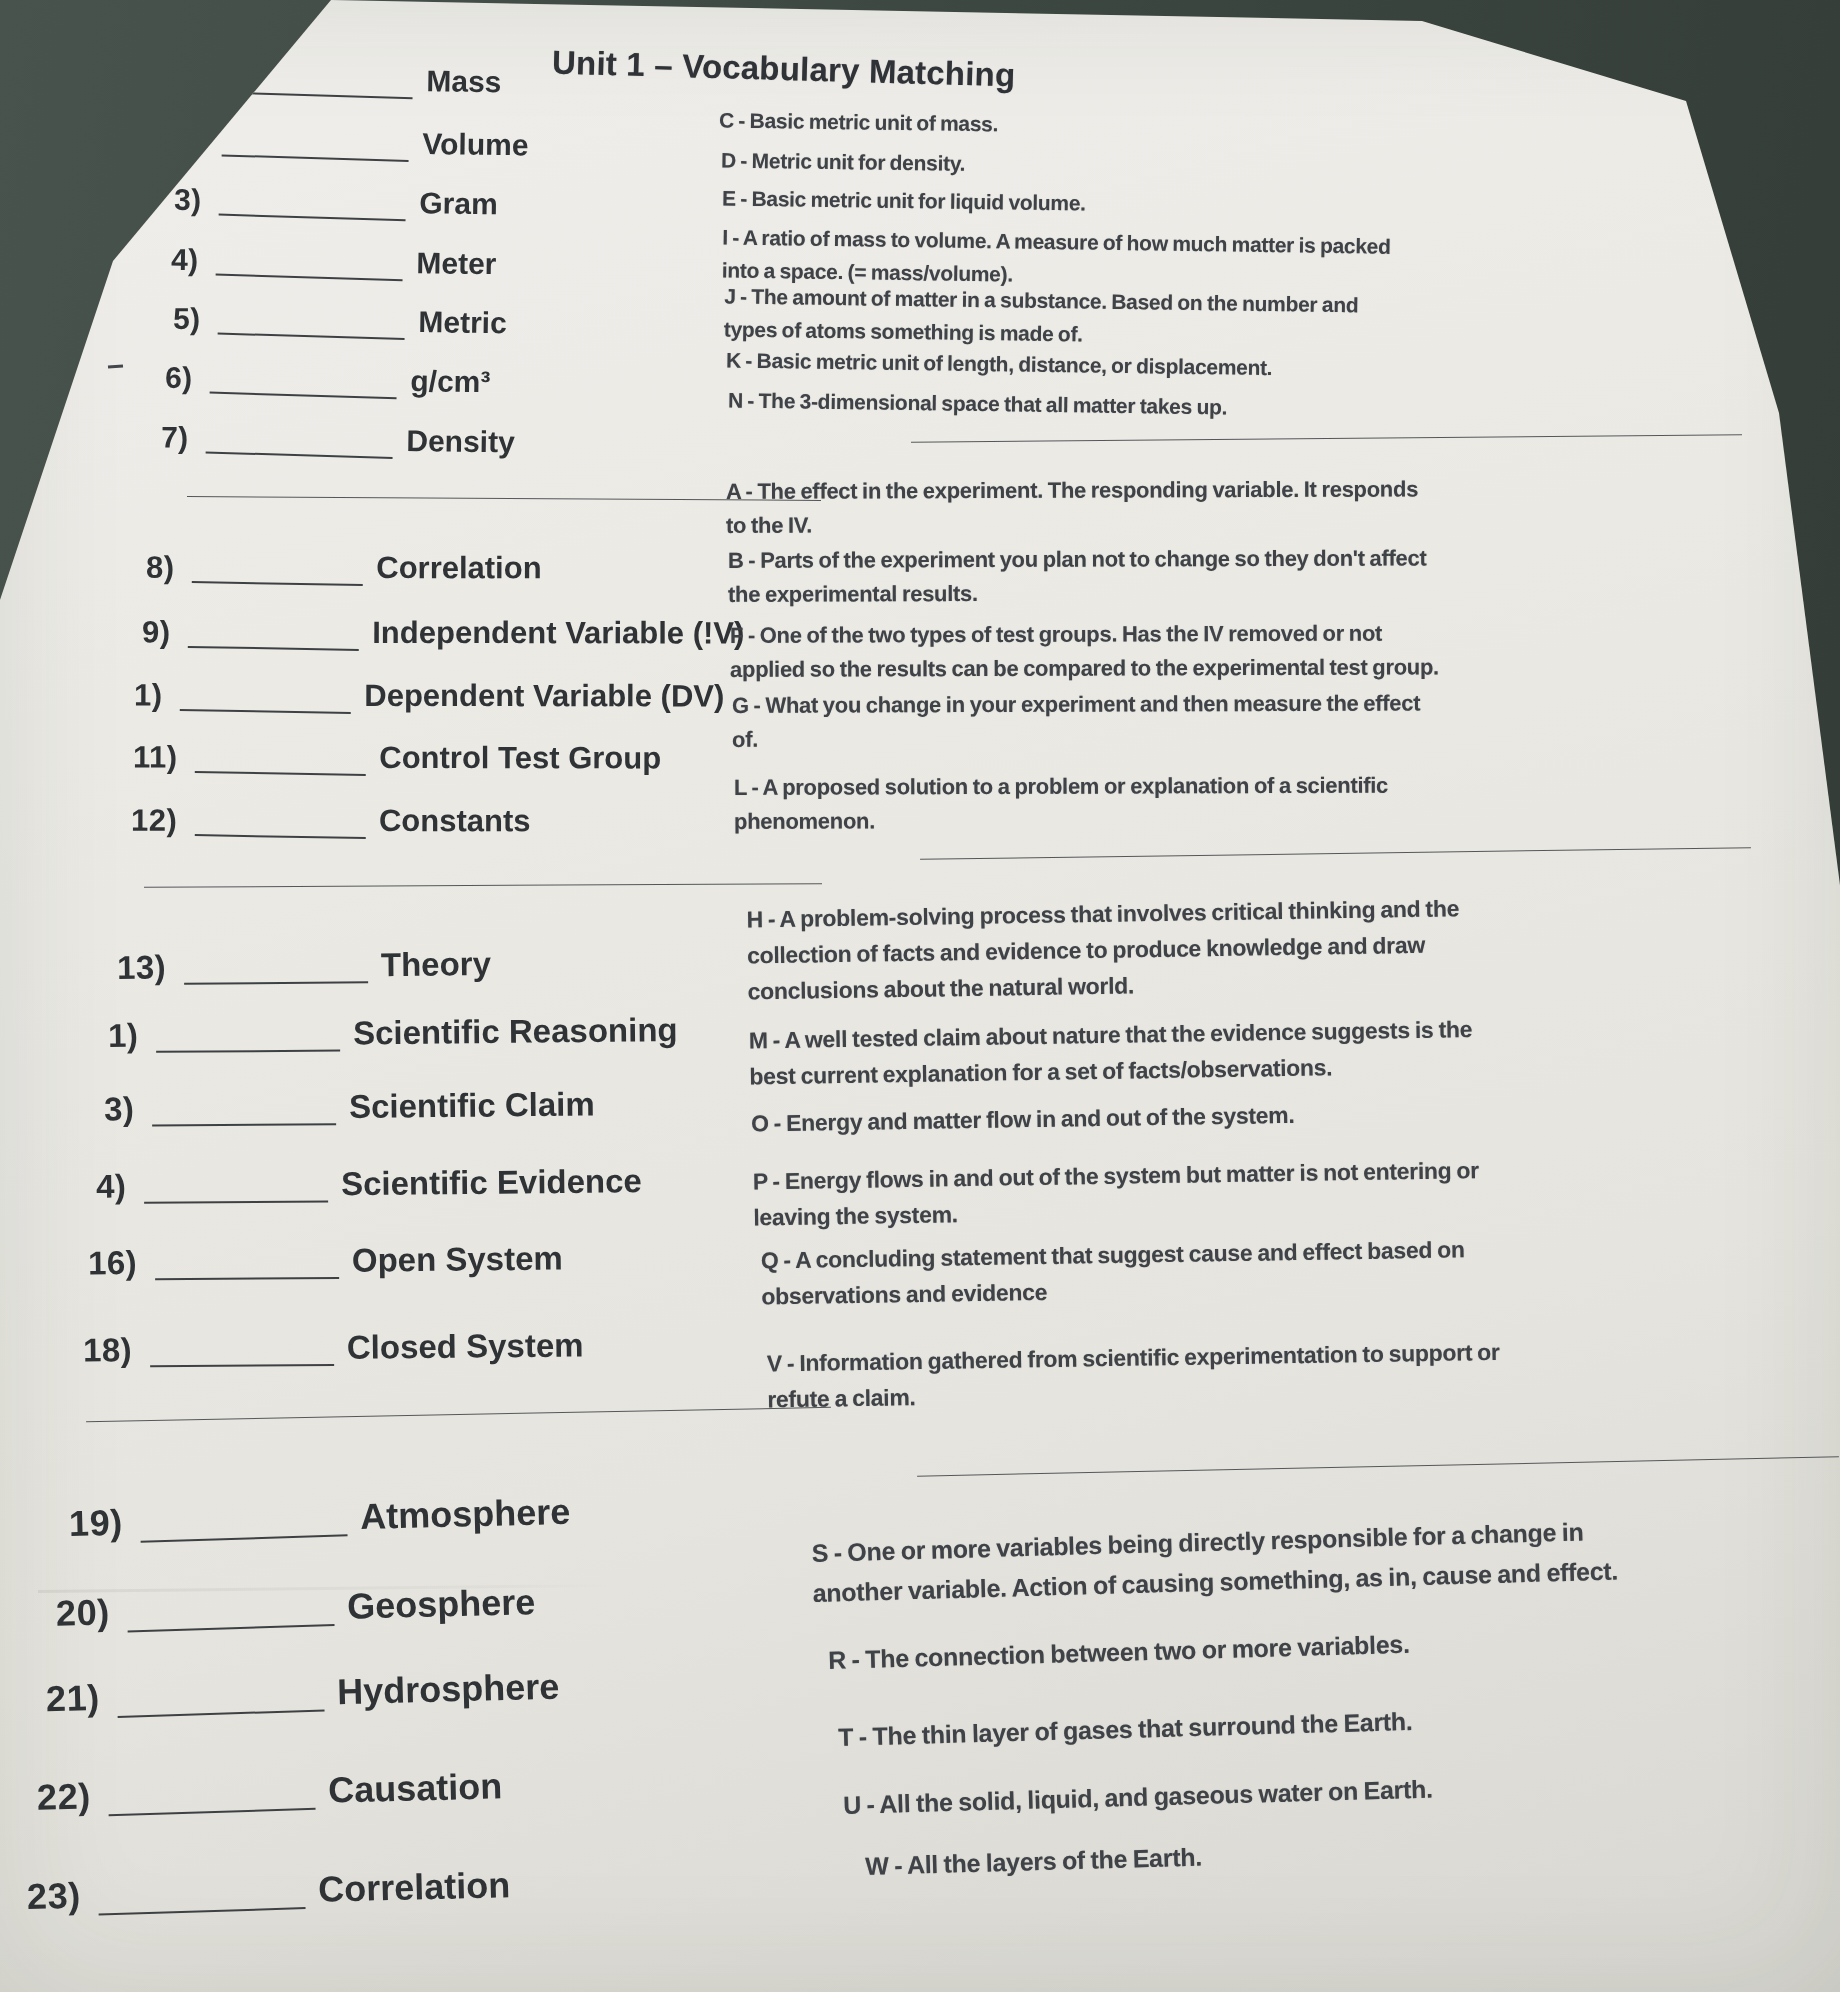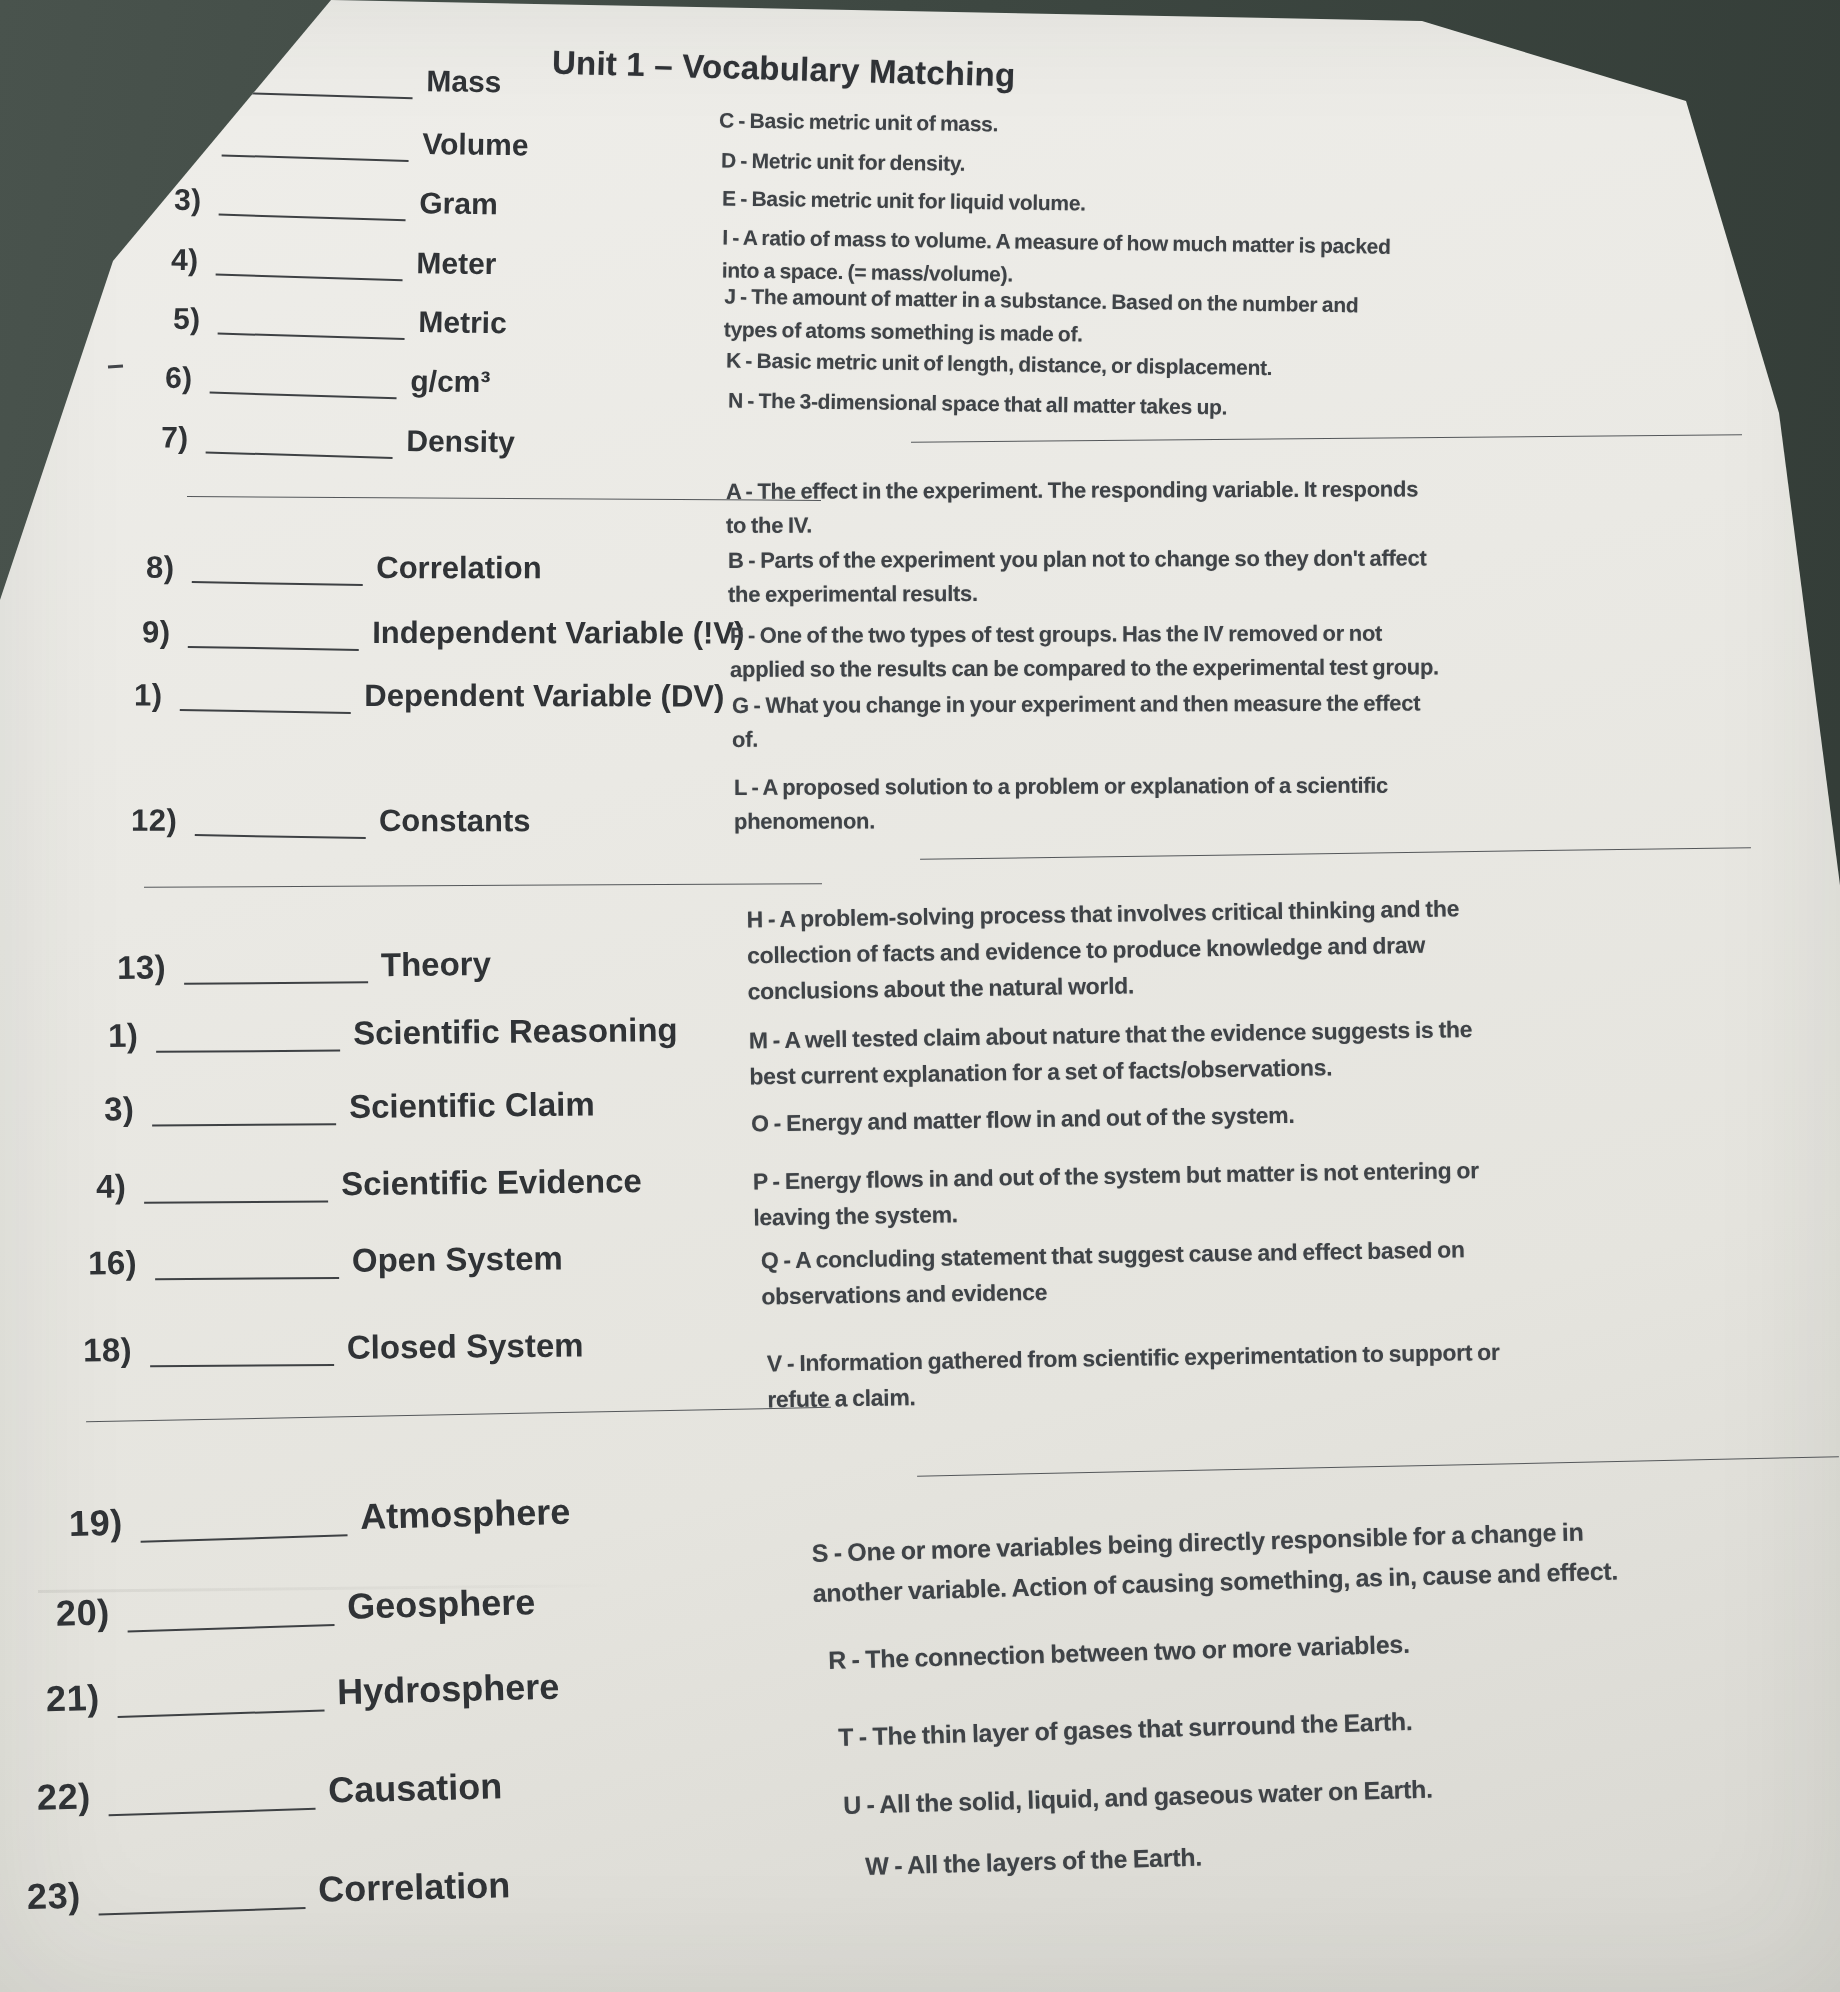--- a/index.html
+++ b/index.html
@@ -67,20 +67,21 @@
   <div class="term g1" style="top:245px;left:171px"><span class="num">4)</span><span class="blank"></span><span>Meter</span></div>
   <div class="term g1" style="top:304px;left:173px"><span class="num">5)</span><span class="blank"></span><span>Metric</span></div>
   <div class="term g1" style="top:363px;left:165px"><span class="num">6)</span><span class="blank"></span><span>g/cm³</span></div>
   <div class="term g1" style="top:423px;left:161px"><span class="num">7)</span><span class="blank"></span><span>Density</span></div>
 
   <div class="rule" style="top:498px;left:187px;width:634px;transform:rotate(0.35deg)"></div>
 
   <div class="term g2" style="top:550px;left:146px"><span class="num">8)</span><span class="blank"></span><span>Correlation</span></div>
   <div class="term g2" style="top:615px;left:142px"><span class="num">9)</span><span class="blank"></span><span>Independent Variable (!V)</span></div>
   <div class="term g2" style="top:678px;left:134px"><span class="num">1)</span><span class="blank"></span><span>Dependent Variable (DV)</span></div>
+  <div class="term g2" style="top:740px;left:133px"><span class="num">11)</span><span class="blank"></span><span>Control Test Group</span></div>
   <div class="term g2" style="top:803px;left:131px"><span class="num">12)</span><span class="blank"></span><span>Constants</span></div>
 
   <div class="rule" style="top:885px;left:144px;width:678px;transform:rotate(-0.3deg)"></div>
 
   <div class="term g3" style="top:947px;left:117px"><span class="num">13)</span><span class="blank"></span><span>Theory</span></div>
   <div class="term g3" style="top:1014px;left:108px"><span class="num">1)</span><span class="blank"></span><span>Scientific Reasoning</span></div>
   <div class="term g3" style="top:1088px;left:104px"><span class="num">3)</span><span class="blank"></span><span>Scientific Claim</span></div>
   <div class="term g3" style="top:1165px;left:96px"><span class="num">4)</span><span class="blank"></span><span>Scientific Evidence</span></div>
   <div class="term g3" style="top:1242px;left:88px"><span class="num">16)</span><span class="blank"></span><span>Open System</span></div>
   <div class="term g3" style="top:1329px;left:83px"><span class="num">18)</span><span class="blank"></span><span>Closed System</span></div>

